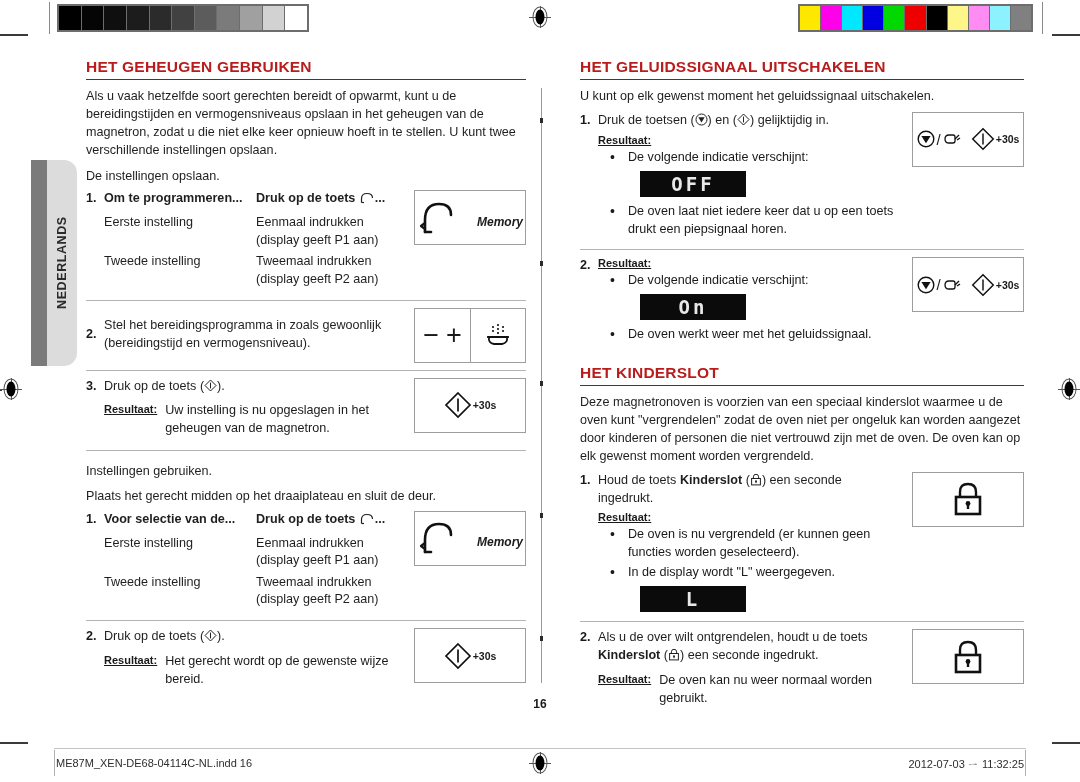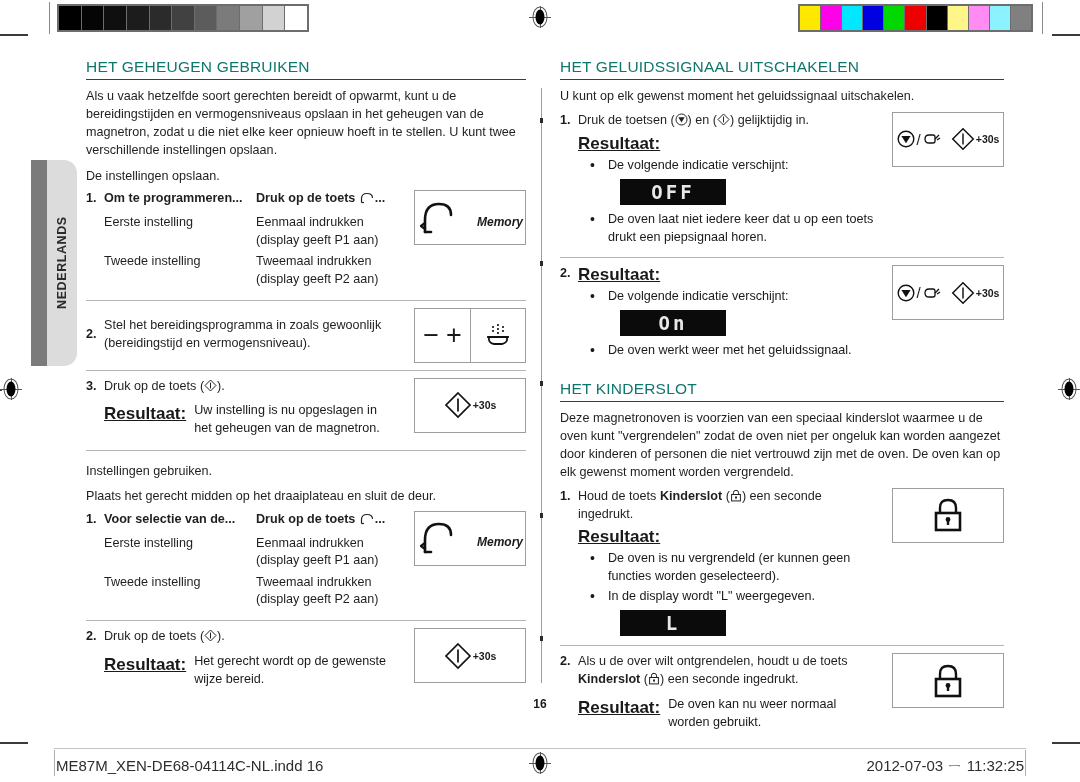--- a/index.html
+++ b/index.html
@@ -88,41 +88,41 @@
     letter-spacing: 0.6px;
     color: #2b2b2b;
   }
 
   
   .col {
     position: absolute;
     top: 58px;
   }
   .col-left  { left: 86px;  width: 440px; }
-  .col-right { left: 560px; width: 444px; }
+  .col-right { left: 580px; width: 444px; }
 
   .col-divider {
     position: absolute;
     left: 541px; top: 88px;
     width: 1px; height: 595px;
     background: #9b9b9b;
   }
   .col-divider-dash {
     position: absolute; left: 540px;
     width: 3px; height: 5px; background: #2a2a2a;
   }
 
   h1.sect {
     font-size: 15.5px;
-    font-weight: normal;
+    font-weight: bold;
     letter-spacing: 0.2px;
     margin: 0 0 4px 0;
     padding-bottom: 3px;
     border-bottom: 1.6px solid #3c3c3c;
-    color: #0f766e;
+    color: #b91c1c;
   }
 
   p.body, .body {
     font-size: 12.6px;
     line-height: 1.42;
     margin: 0 0 8px 0;
     color: #1f1f1f;
   }
 
   
@@ -151,21 +151,21 @@
     vertical-align: top;
     padding: 0 6px 4px 0;
     color: #1f1f1f;
   }
   .ttable td.c1 { width: 152px; }
   .ttable td.hdr { font-weight: bold; padding-bottom: 6px; }
 
   .result-lbl {
     font-weight: bold;
     text-decoration: underline;
-    font-size: 17px;
+    font-size: 11px;
     white-space: nowrap;
   }
   .res-row { display: flex; gap: 8px; font-size: 12.6px; line-height: 1.42; }
   .res-row .rtext { flex: 1 1 auto; }
 
   .bullets { margin: 3px 0 4px 0; padding: 0; list-style: none; }
   .bullets li {
     position: relative;
     padding-left: 30px;
     font-size: 12.6px;
@@ -232,21 +232,21 @@
   }
 
   
   .footer-line {
     position: absolute; left: 54px; top: 748px;
     width: 972px; height: 1px; background: #c4c4c4;
   }
   .footer-left, .footer-right {
     position: absolute;
     top: 757px;
-    font-size: 15px;
+    font-size: 11px;
     color: #2e2e2e;
     text-align: center;
   }
   .footer-left { left: 56px; }
   .footer-right { right: 56px; }
   .footer-bar-l, .footer-bar-r {
     position: absolute; top: 750px; width: 1px; height: 26px; background: #b0b0b0;
   }
 </style>
 </head>

